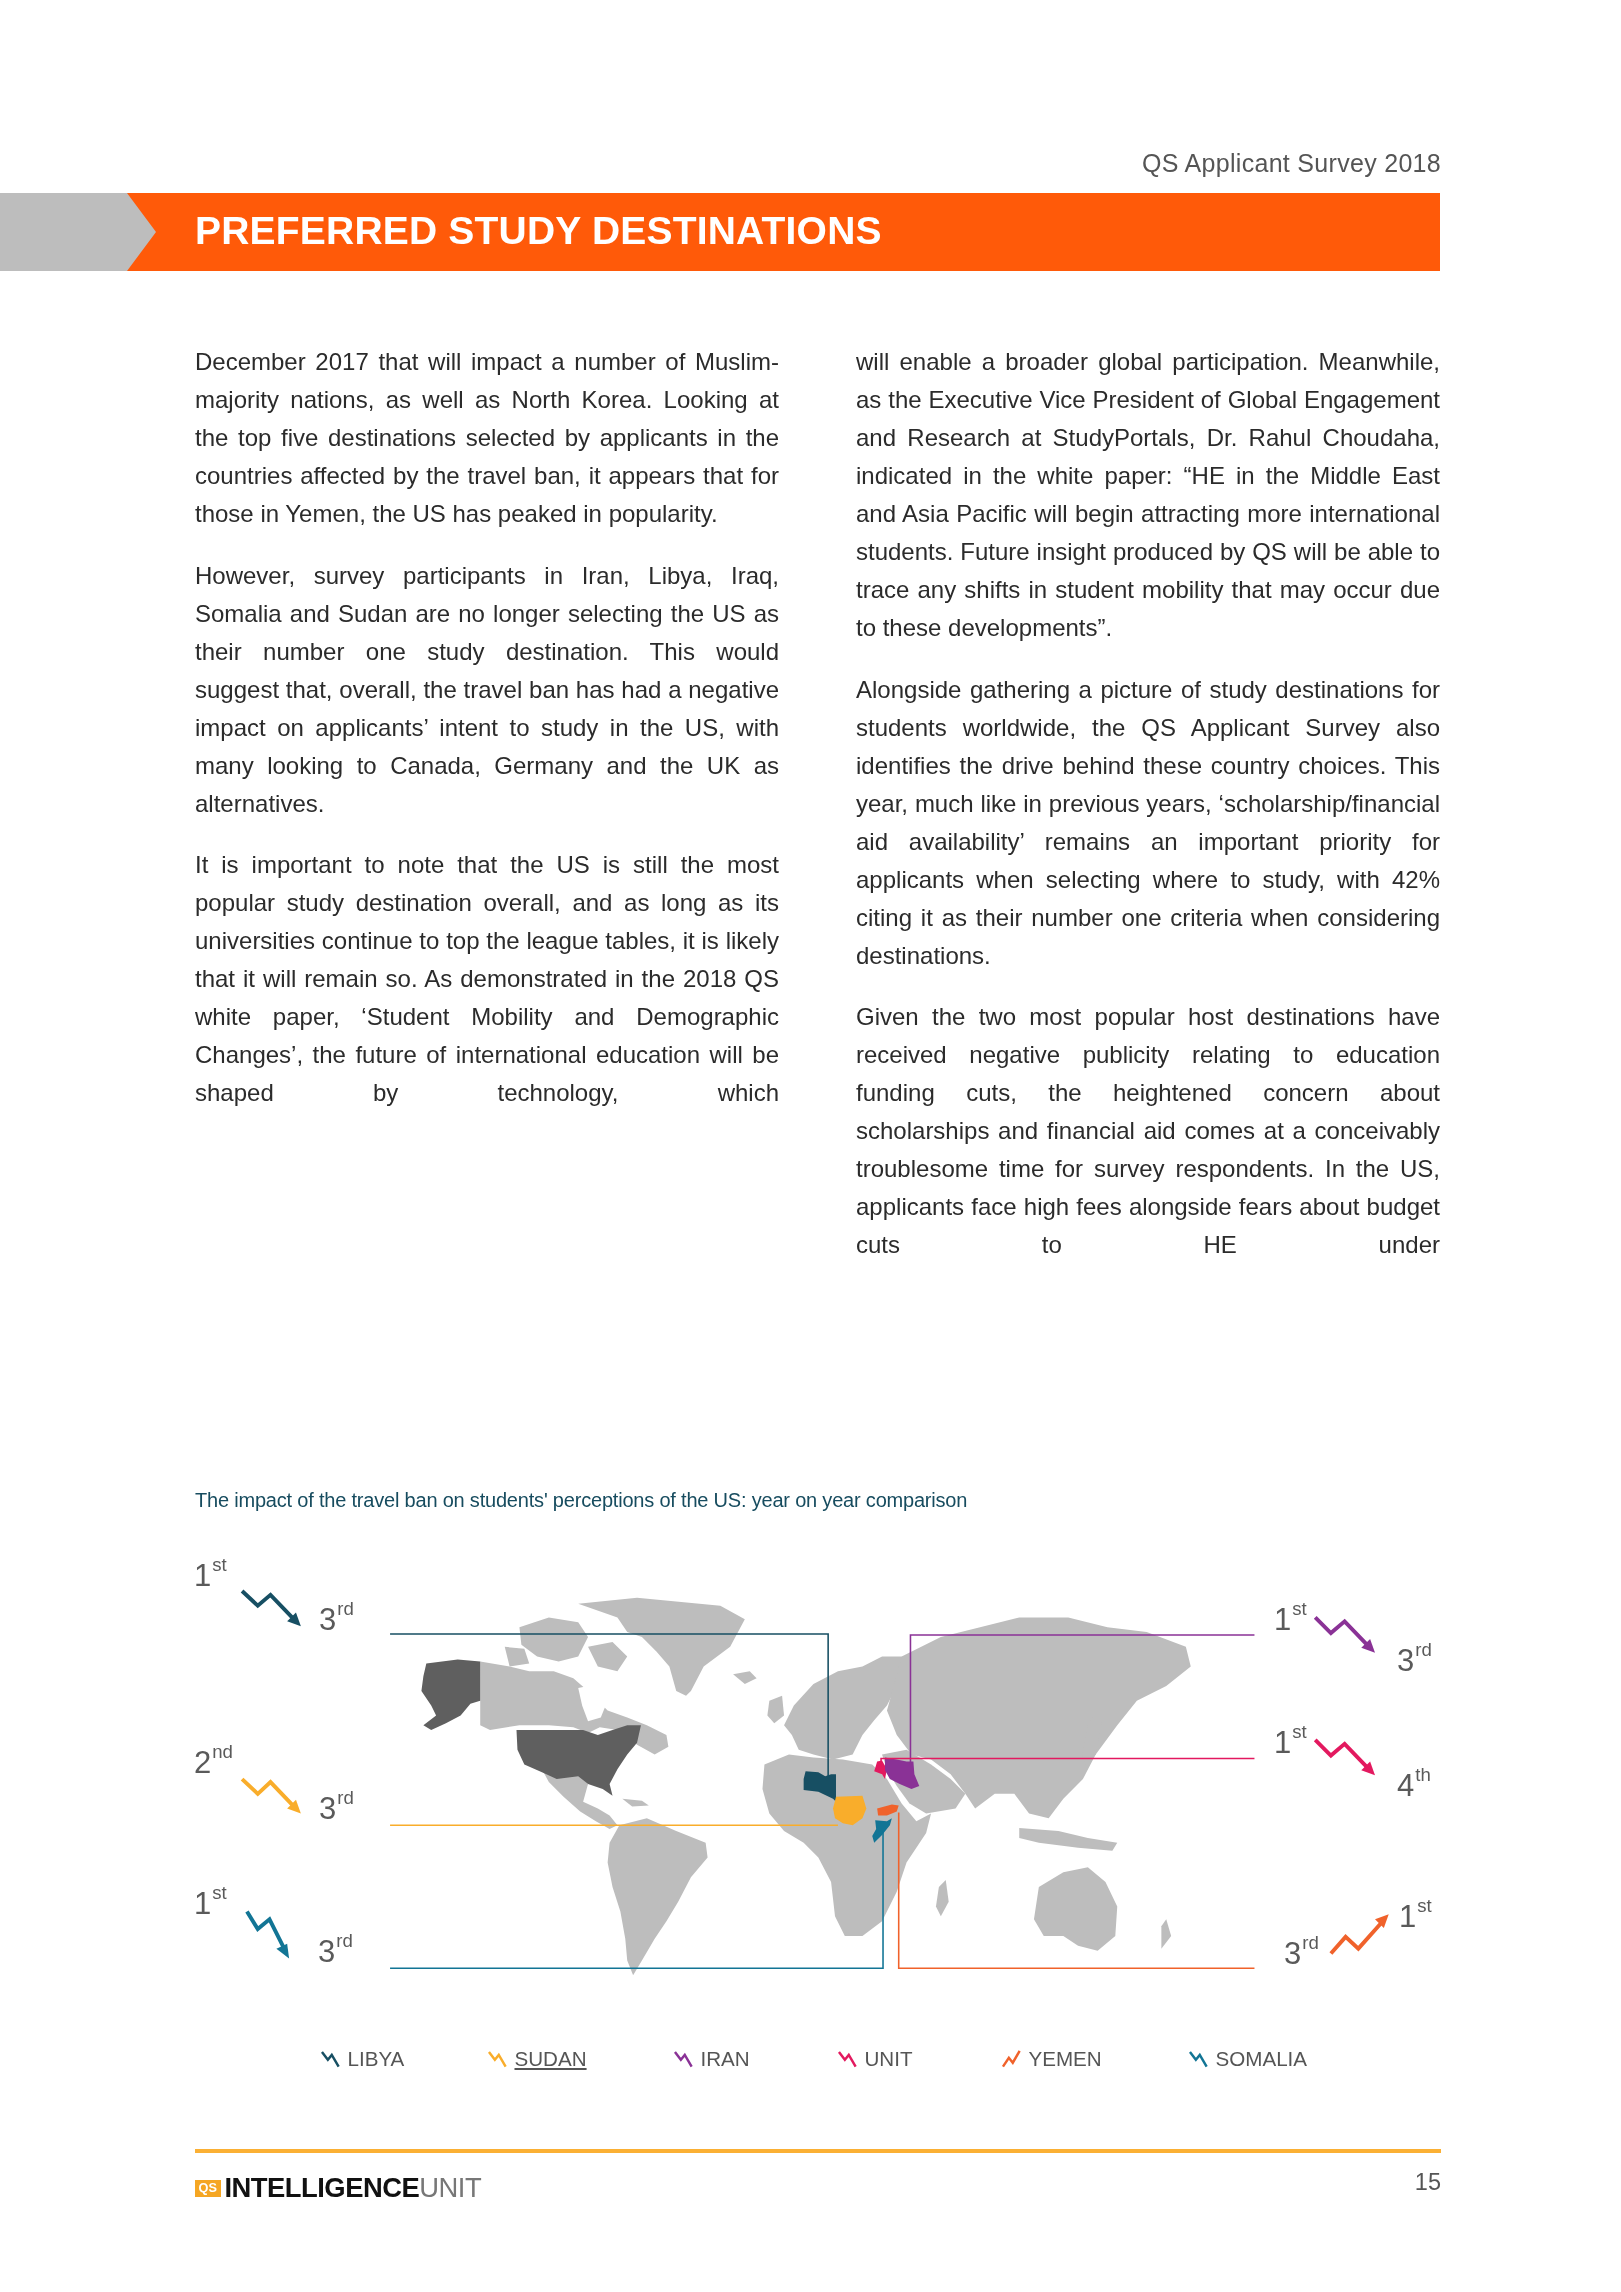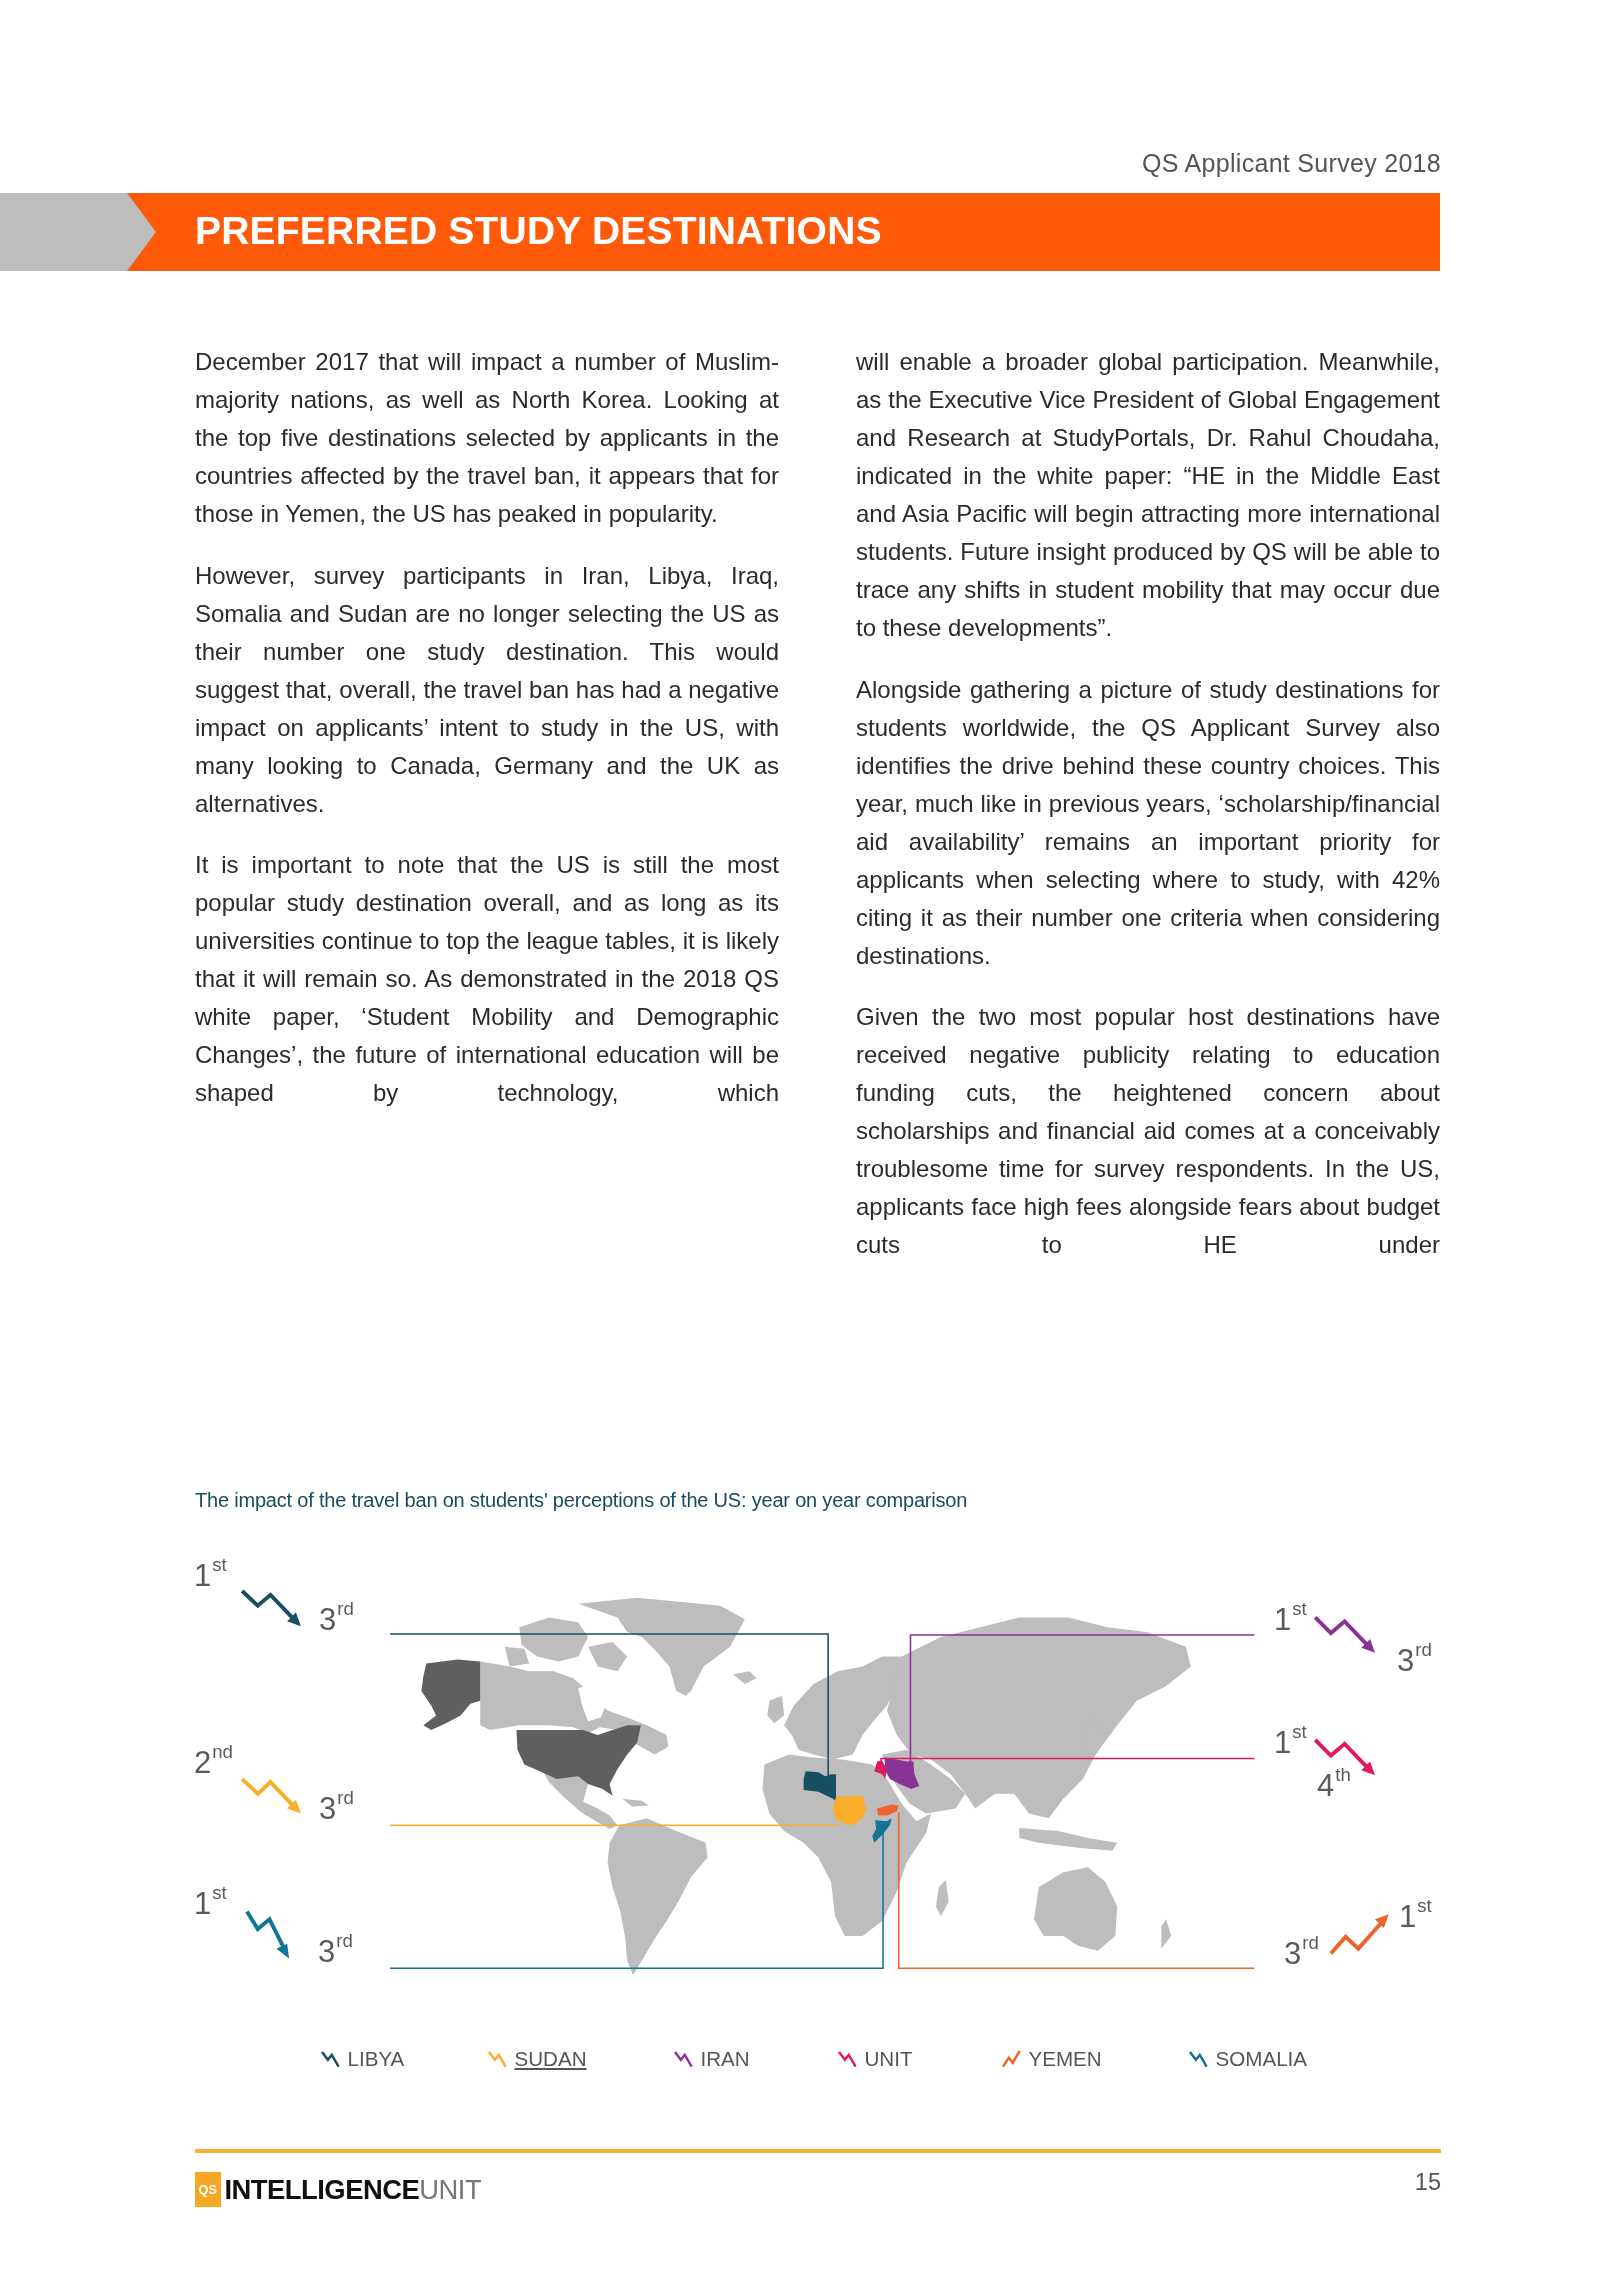--- a/index.html
+++ b/index.html
@@ -15,21 +15,21 @@
   .col1{left:195px;}
   .col2{left:856px;}
   .subhead{font-style:italic;color:#1b4f63;font-size:28px;margin:43px 0 7.8px 0;line-height:39px;font-family:"Liberation Sans",sans-serif;}
   .chart-title{left:195px;top:1489px;font-size:20px;color:#174c5f;font-family:Liberation Sans, sans-serif;letter-spacing:-0.2px;}
   .rank{font-size:31px;color:#5a5a5a;font-family:"Liberation Sans",sans-serif;font-weight:300;line-height:1;}
   .rank sup{font-size:18.6px;vertical-align:top;position:relative;top:-3.9px;margin-left:1px;}
   .legend{top:2047px;left:0;width:1621px;height:39px;padding-left:40px;}
   .legend-item{position:absolute;top:0;display:flex;align-items:center;gap:5.9px;font-size:20.6px;color:#555;font-family:"Liberation Sans",sans-serif;}
   .footer-rule{left:195px;top:2149px;width:1246px;height:3.9px;background:#fbb034;}
   .logo{left:195px;top:2172px;display:flex;align-items:center;gap:3.9px;}
-  .logo-box{width:25.5px;height:35px;background:#f5a623;color:#fff;font-size:12.7px;font-weight:bold;display:flex;align-items:center;justify-content:center;font-family:"Liberation Sans",sans-serif;text-align:right;}
+  .logo-box{width:25.5px;height:17px;background:#f5a623;color:#fff;font-size:12.7px;font-weight:bold;display:flex;align-items:center;justify-content:center;font-family:"Liberation Sans",sans-serif;text-align:right;}
   .logo-text{font-size:27.4px;font-family:"Liberation Sans",sans-serif;letter-spacing:-0.5px;}
   .logo-a{color:#111;font-weight:bold;}
   .logo-b{color:#777;}
   .page-num{right:180px;top:2169px;font-size:23.5px;color:#555;font-family:"Liberation Sans",sans-serif;}
 </style>
 </head>
 <body>
 
 <div class="abs running-head">QS Applicant Survey 2018</div>
 <div class="abs band-gray"></div>
@@ -146,21 +146,21 @@
 <div class="abs rank" style="left:194px;top:1747px;"><span>2</span><sup>nd</sup></div>
 <div class="abs rank" style="left:319px;top:1793px;"><span>3</span><sup>rd</sup></div>
 
 <div class="abs rank" style="left:194px;top:1888px;"><span>1</span><sup>st</sup></div>
 <div class="abs rank" style="left:318px;top:1936px;"><span>3</span><sup>rd</sup></div>
 
 <div class="abs rank" style="left:1274px;top:1604px;"><span>1</span><sup>st</sup></div>
 <div class="abs rank" style="left:1397px;top:1645px;"><span>3</span><sup>rd</sup></div>
 
 <div class="abs rank" style="left:1274px;top:1727px;"><span>1</span><sup>st</sup></div>
-<div class="abs rank" style="left:1317px;top:1770px;"><span>4</span><sup>th</sup></div>
+<div class="abs rank" style="left:1397px;top:1770px;"><span>4</span><sup>th</sup></div>
 
 <div class="abs rank" style="left:1284px;top:1938px;"><span>3</span><sup>rd</sup></div>
 <div class="abs rank" style="left:1399px;top:1901px;"><span>1</span><sup>st</sup></div>
 
 <div class="abs legend">
   <div class="legend-item" style="left:320px;">
     <svg width="21.6" height="21.6" viewBox="0 0 22 22">
         <polyline points="2,4 8,12 12,7 19,19" fill="none" stroke="#174f63" stroke-width="2.5"></polyline>
       </svg>
     <span>LIBYA</span>

